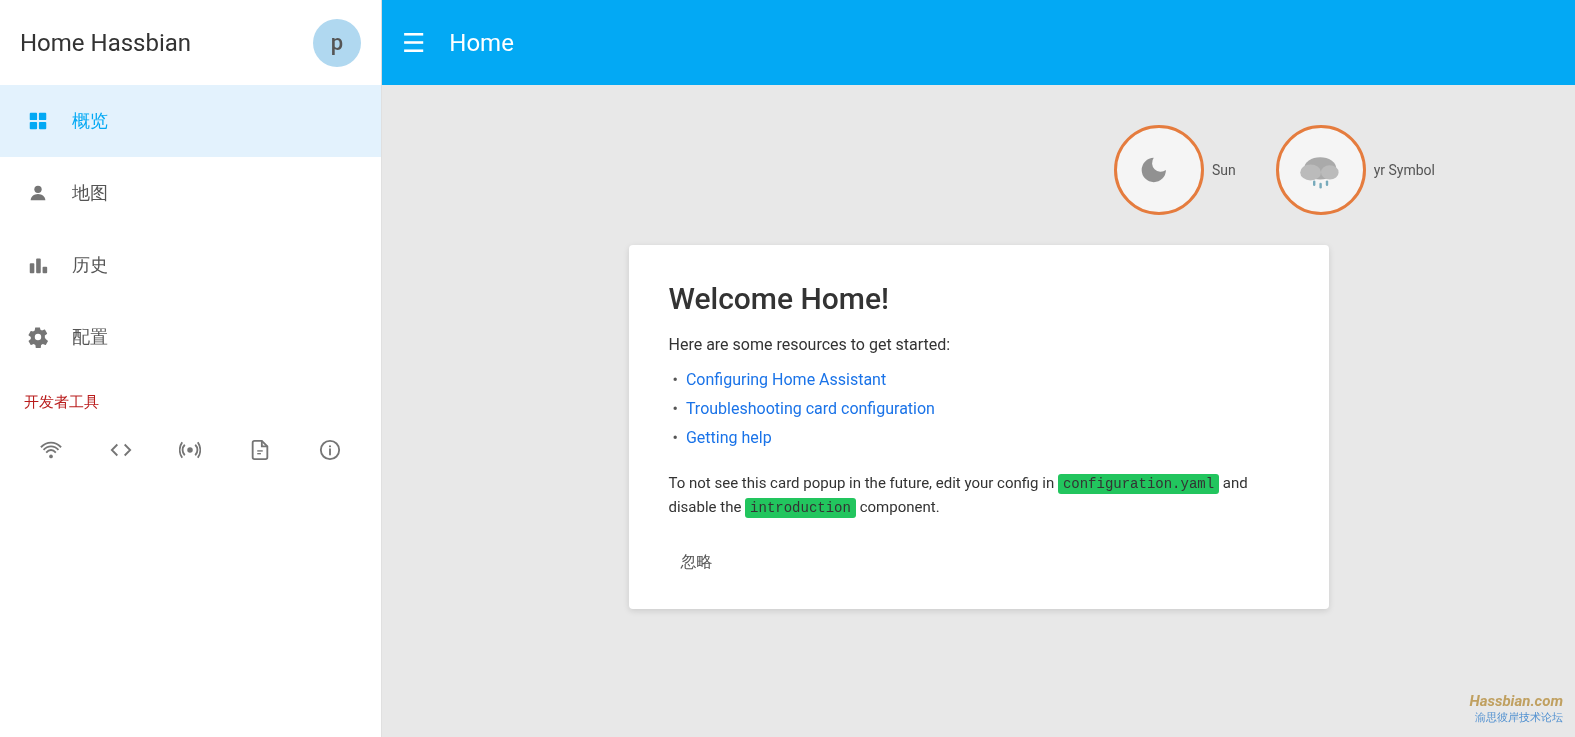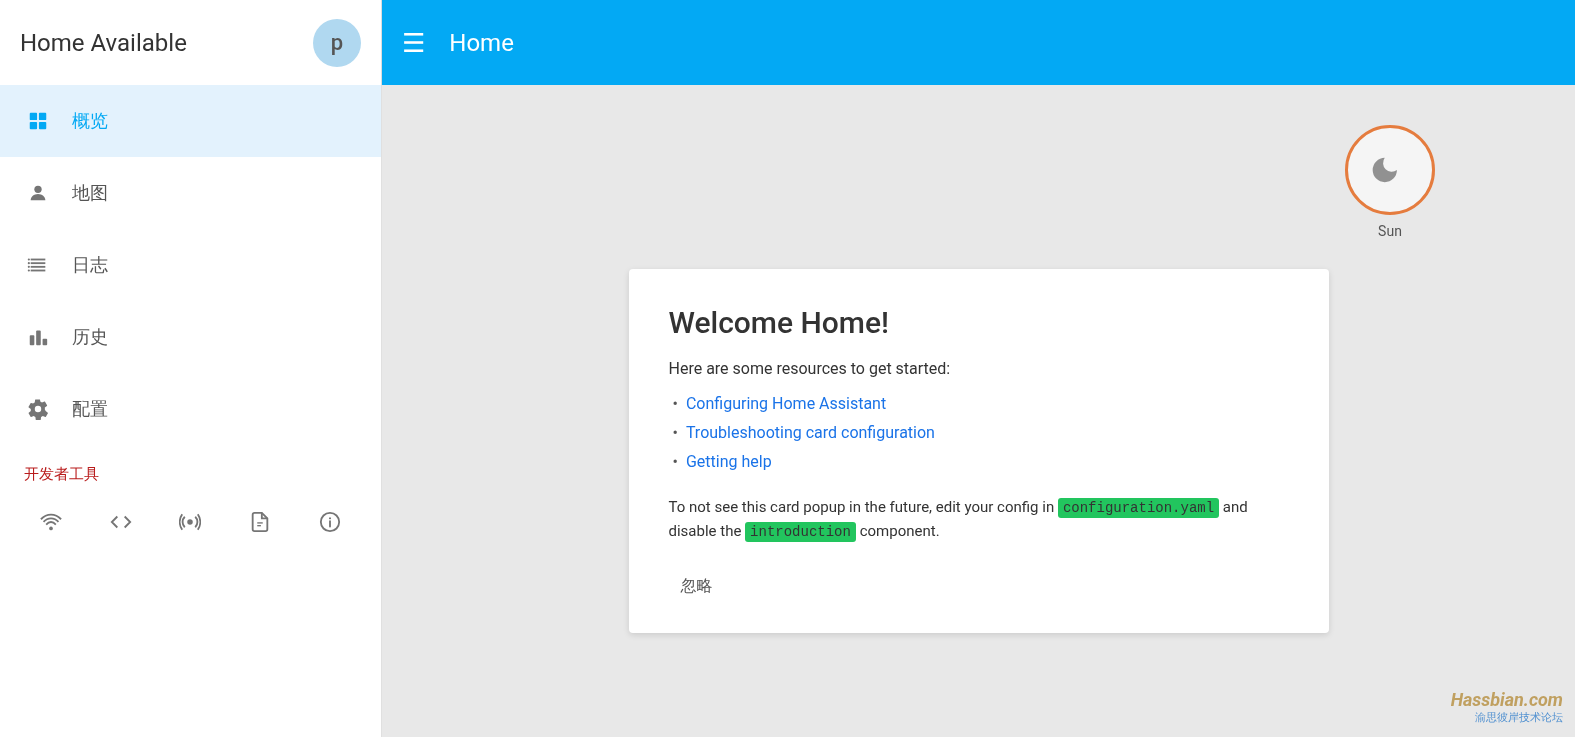--- a/index.html
+++ b/index.html
@@ -141,21 +141,21 @@
     
     .weather-row {
       display: flex;
       gap: 40px;
       margin-bottom: 30px;
       align-self: flex-end;
       margin-right: 80px;
     }
     .weather-icon-wrap {
       display: flex;
-      flex-direction: column;
+      flex-direction: row;
       align-items: center;
       gap: 8px;
     }
     .weather-circle {
       width: 90px;
       height: 90px;
       border-radius: 50%;
       border: 3px solid #e57c3e;
       display: flex;
       align-items: center;
@@ -233,35 +233,35 @@
 
     
     .watermark {
       position: absolute;
       bottom: 12px;
       right: 12px;
       text-align: right;
     }
     .watermark-text {
       color: #c0a060;
-      font-size: 18px;
+      font-size: 15px;
       font-weight: 700;
       font-style: italic;
     }
     .watermark-sub {
       color: #5090d0;
       font-size: 11px;
     }
   </style>
 </head>
 <body>
 
 <div class="top-bar">
   <div class="sidebar-header">
-    <span class="app-title">Home Available</span>
+    <span class="app-title">Home Hassbian</span>
     <div class="user-avatar">p</div>
   </div>
   <div class="top-bar-right">
     <span class="hamburger-icon">☰</span>
     <span class="page-title">Home</span>
   </div>
 </div>
 
 <div class="main-layout">
 
@@ -282,35 +282,20 @@
     <div class="nav-item">
       <span class="nav-icon">
         <svg width="22" height="22" viewBox="0 0 24 24" fill="#757575">
           <circle cx="12" cy="8" r="4"></circle>
           <path d="M4 20c0-4 3.6-7 8-7s8 3 8 7"></path>
         </svg>
       </span>
       <span>地图</span>
     </div>
 
-    <div class="nav-item">
-      <span class="nav-icon">
-        <svg width="22" height="22" viewBox="0 0 24 24" fill="#757575">
-          <line x1="4" y1="6" x2="20" y2="6" stroke="#757575" stroke-width="2"></line>
-          <line x1="4" y1="10" x2="20" y2="10" stroke="#757575" stroke-width="2"></line>
-          <line x1="4" y1="14" x2="20" y2="14" stroke="#757575" stroke-width="2"></line>
-          <line x1="4" y1="18" x2="20" y2="18" stroke="#757575" stroke-width="2"></line>
-          <circle cx="2" cy="6" r="1.2" fill="#757575"></circle>
-          <circle cx="2" cy="10" r="1.2" fill="#757575"></circle>
-          <circle cx="2" cy="14" r="1.2" fill="#757575"></circle>
-          <circle cx="2" cy="18" r="1.2" fill="#757575"></circle>
-        </svg>
-      </span>
-      <span>日志</span>
-    </div>
 
     <div class="nav-item">
       <span class="nav-icon">
         <svg width="22" height="22" viewBox="0 0 24 24" fill="#757575">
           <rect x="3" y="10" width="5" height="11" rx="1"></rect>
           <rect x="10" y="5" width="5" height="16" rx="1"></rect>
           <rect x="17" y="14" width="5" height="7" rx="1"></rect>
         </svg>
       </span>
       <span>历史</span>
@@ -379,20 +364,34 @@
 
     <div class="weather-row">
       <div class="weather-icon-wrap">
         <div class="weather-circle">
 
           <svg width="52" height="52" viewBox="0 0 60 60" fill="none">
             <path d="M38 30a14 14 0 1 1-14-14 10 10 0 0 0 14 14z" fill="#666" opacity="0.7"></path>
           </svg>
         </div>
         <span class="weather-label">Sun</span>
+      </div>
+      <div class="weather-icon-wrap">
+        <div class="weather-circle">
+
+          <svg width="56" height="52" viewBox="0 0 70 60" fill="none">
+            <ellipse cx="34" cy="28" rx="20" ry="14" fill="#aaa"></ellipse>
+            <ellipse cx="22" cy="33" rx="13" ry="10" fill="#bbb"></ellipse>
+            <ellipse cx="46" cy="33" rx="11" ry="9" fill="#bbb"></ellipse>
+            <rect x="25" y="43" width="3" height="7" rx="1.5" fill="#7ab"></rect>
+            <rect x="33" y="46" width="3" height="7" rx="1.5" fill="#7ab"></rect>
+            <rect x="41" y="43" width="3" height="7" rx="1.5" fill="#7ab"></rect>
+          </svg>
+        </div>
+        <span class="weather-label">yr Symbol</span>
       </div>
     </div>
 
     <div class="welcome-card">
       <h2 class="welcome-title">Welcome Home!</h2>
       <p class="welcome-subtitle">Here are some resources to get started:</p>
 
       <ul class="resource-list">
         <li>
           <a href="#">Configuring Home Assistant</a>

